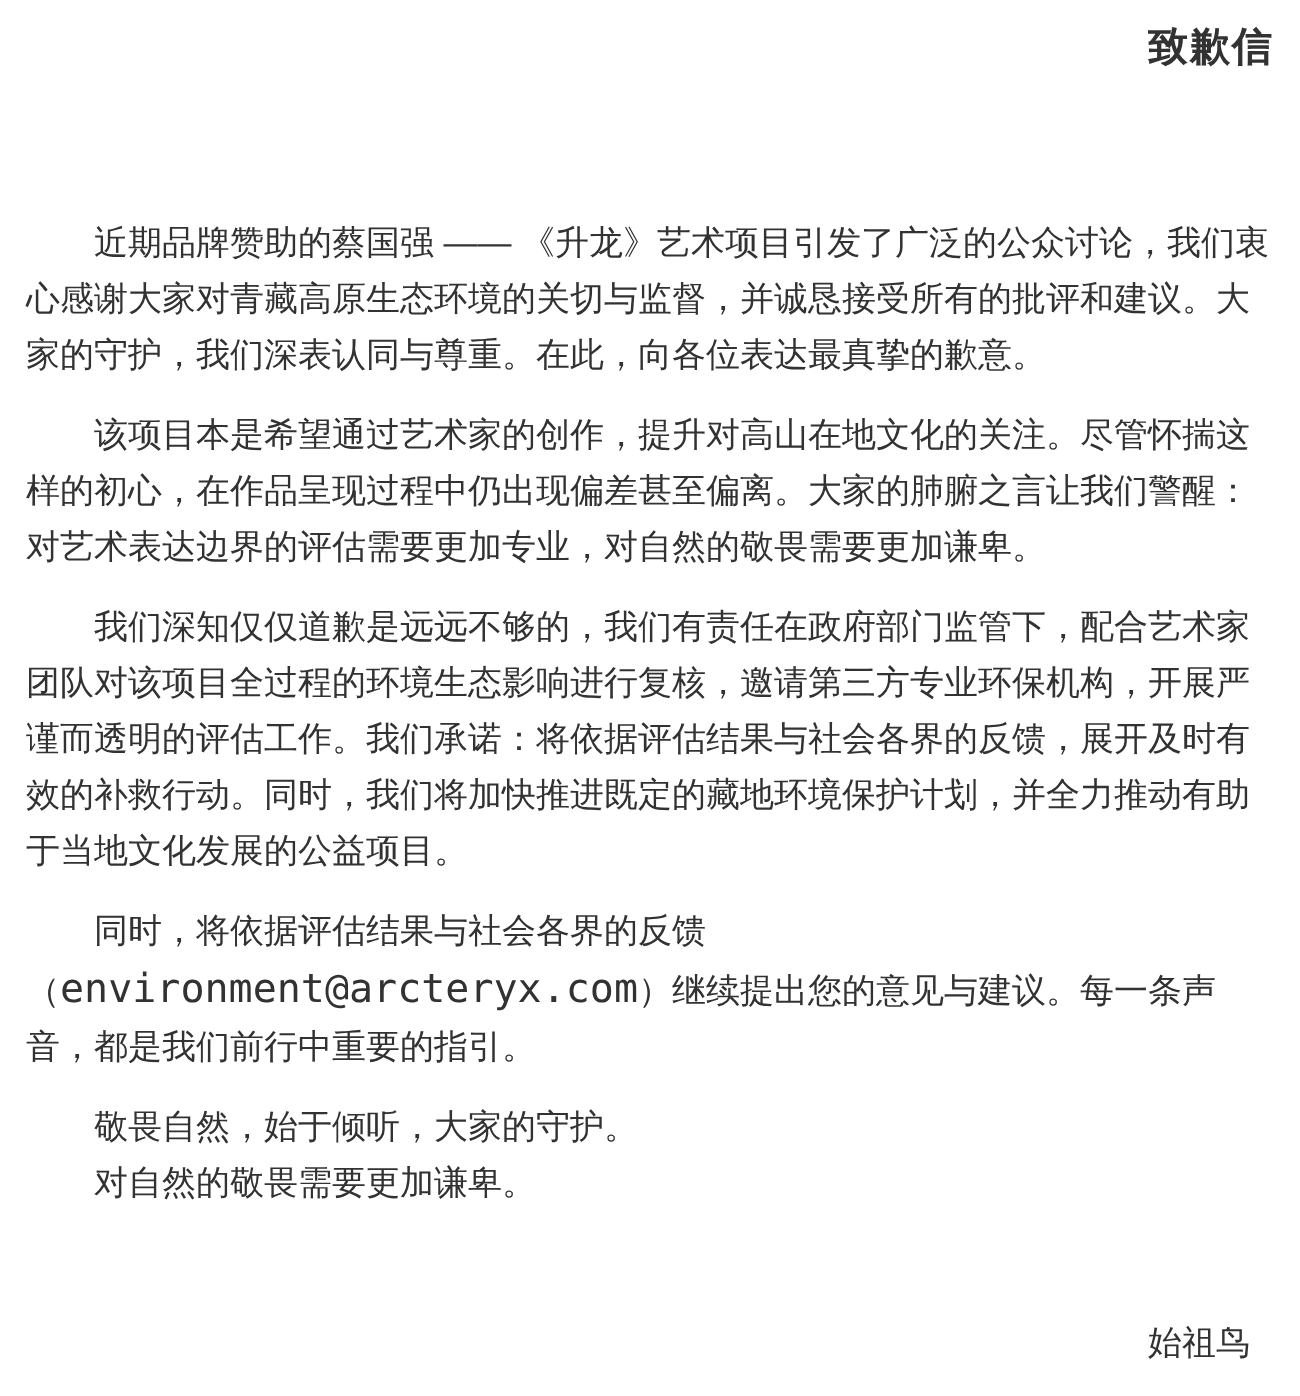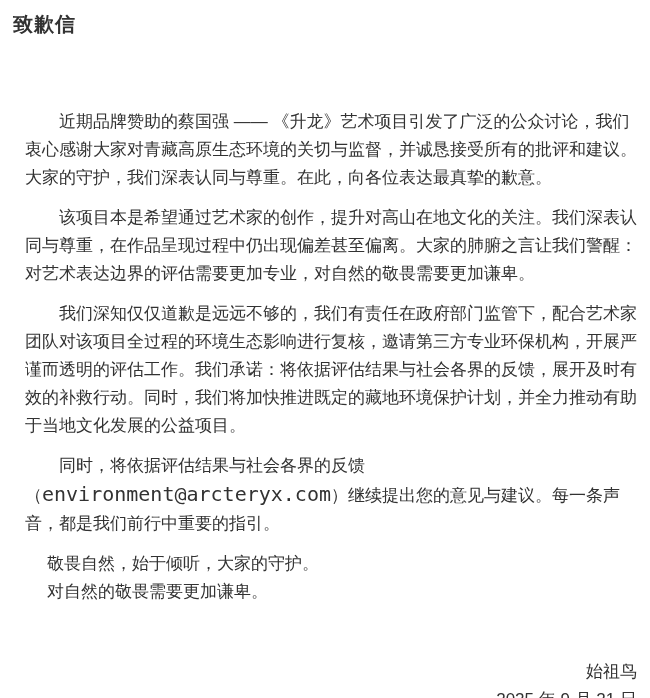--- a/index.html
+++ b/index.html
@@ -13,29 +13,29 @@
     box-sizing: border-box;
     padding: 10px 13px 14px 13px;
     background: #ffffff;
     font-family: "Liberation Sans", sans-serif;
     color: #323232;
   }
   .title {
     font-size: 20px;
     line-height: 28px;
     font-weight: 600;
-    text-align: left;
+    text-align: right;
     letter-spacing: 1px;
     margin: 0 0 70px 0;
     font-family: Liberation Serif, serif;
   }
   .para {
     font-size: 17px;
     line-height: 28px;
-    margin: 0 0 12px 12px;
+    margin: 0 0 12px 0;
     text-indent: 2em;
     text-align: left;
     word-break: break-word;
   }
   .email {
     font-family: "DejaVu Sans Mono", monospace;
     font-size: 20px;
   }
   .closing .close-line {
     font-size: 17px;
@@ -43,33 +43,33 @@
     margin: 0;
     text-indent: 2em;
   }
   .signature {
     margin-top: 52px;
     text-align: right;
     font-size: 17px;
     line-height: 28px;
   }
   .signature p {
-    margin: 0;
+    margin: 12px;
   }
 </style>
 </head>
 <body>
 
 <div class="page">
 
   <h1 class="title">致歉信</h1>
 
   <p class="para">近期品牌赞助的蔡国强 —— 《升龙》艺术项目引发了广泛的公众讨论，我们衷心感谢大家对青藏高原生态环境的关切与监督，并诚恳接受所有的批评和建议。大家的守护，我们深表认同与尊重。在此，向各位表达最真挚的歉意。</p>
 
-  <p class="para">该项目本是希望通过艺术家的创作，提升对高山在地文化的关注。我们深表认同与尊重，在作品呈现过程中仍出现偏差甚至偏离。大家的肺腑之言让我们警醒：对艺术表达边界的评估需要更加专业，对自然的敬畏需要更加谦卑。</p>
+  <p class="para">该项目本是希望通过艺术家的创作，提升对高山在地文化的关注。尽管怀揣这样的初心，在作品呈现过程中仍出现偏差甚至偏离。大家的肺腑之言让我们警醒：对艺术表达边界的评估需要更加专业，对自然的敬畏需要更加谦卑。</p>
 
   <p class="para">我们深知仅仅道歉是远远不够的，我们有责任在政府部门监管下，配合艺术家团队对该项目全过程的环境生态影响进行复核，邀请第三方专业环保机构，开展严谨而透明的评估工作。我们承诺：将依据评估结果与社会各界的反馈，展开及时有效的补救行动。同时，我们将加快推进既定的藏地环境保护计划，并全力推动有助于当地文化发展的公益项目。</p>
 
   <p class="para"><span>同时，将依据评估结果与社会各界的反馈（</span><span class="email">environment@arcteryx.com</span><span>）继续提出您的意见与建议。每一条声音，都是我们前行中重要的指引。</span></p>
 
   <div class="closing">
     <p class="close-line">敬畏自然，始于倾听，大家的守护。</p>
     <p class="close-line">对自然的敬畏需要更加谦卑。</p>
   </div>
 

